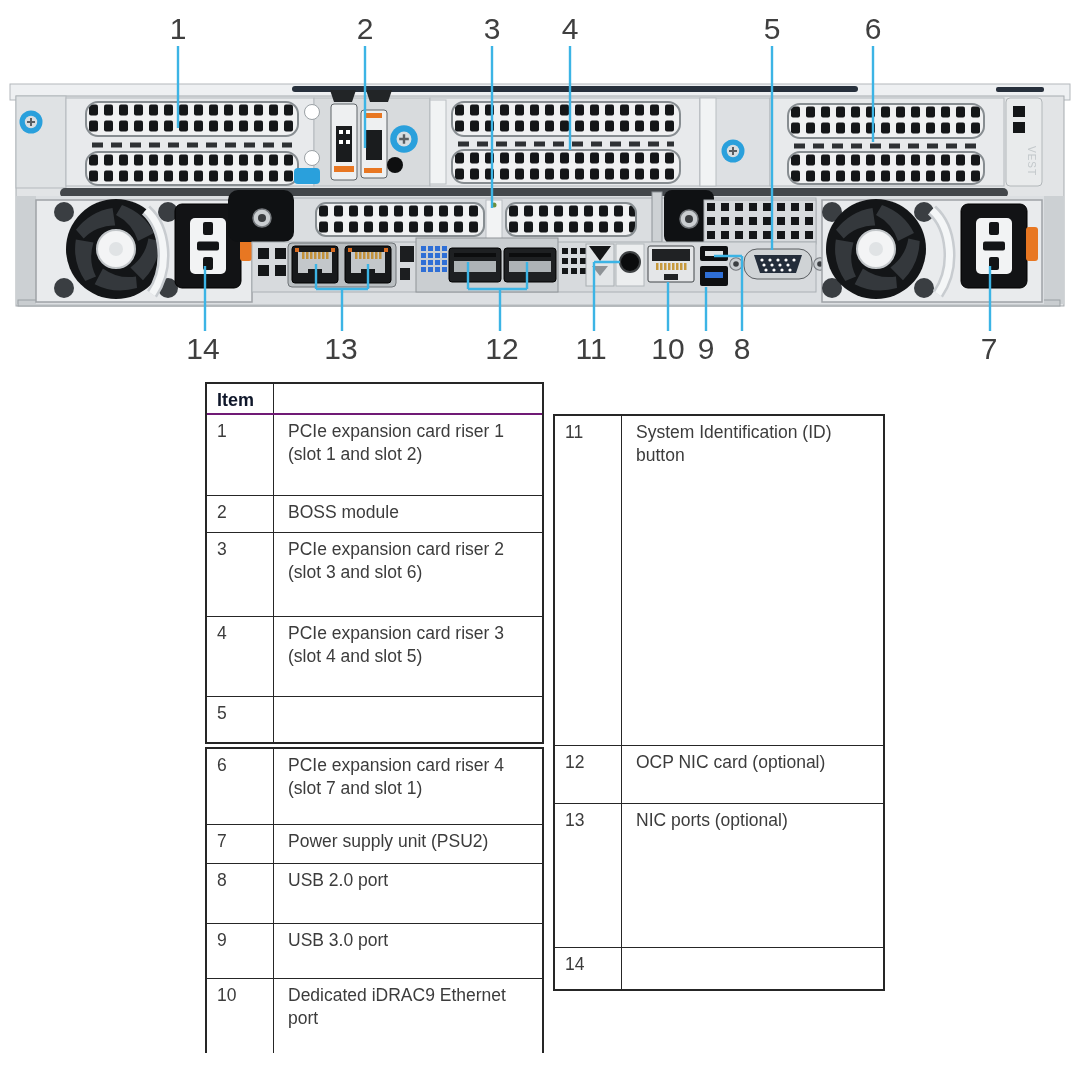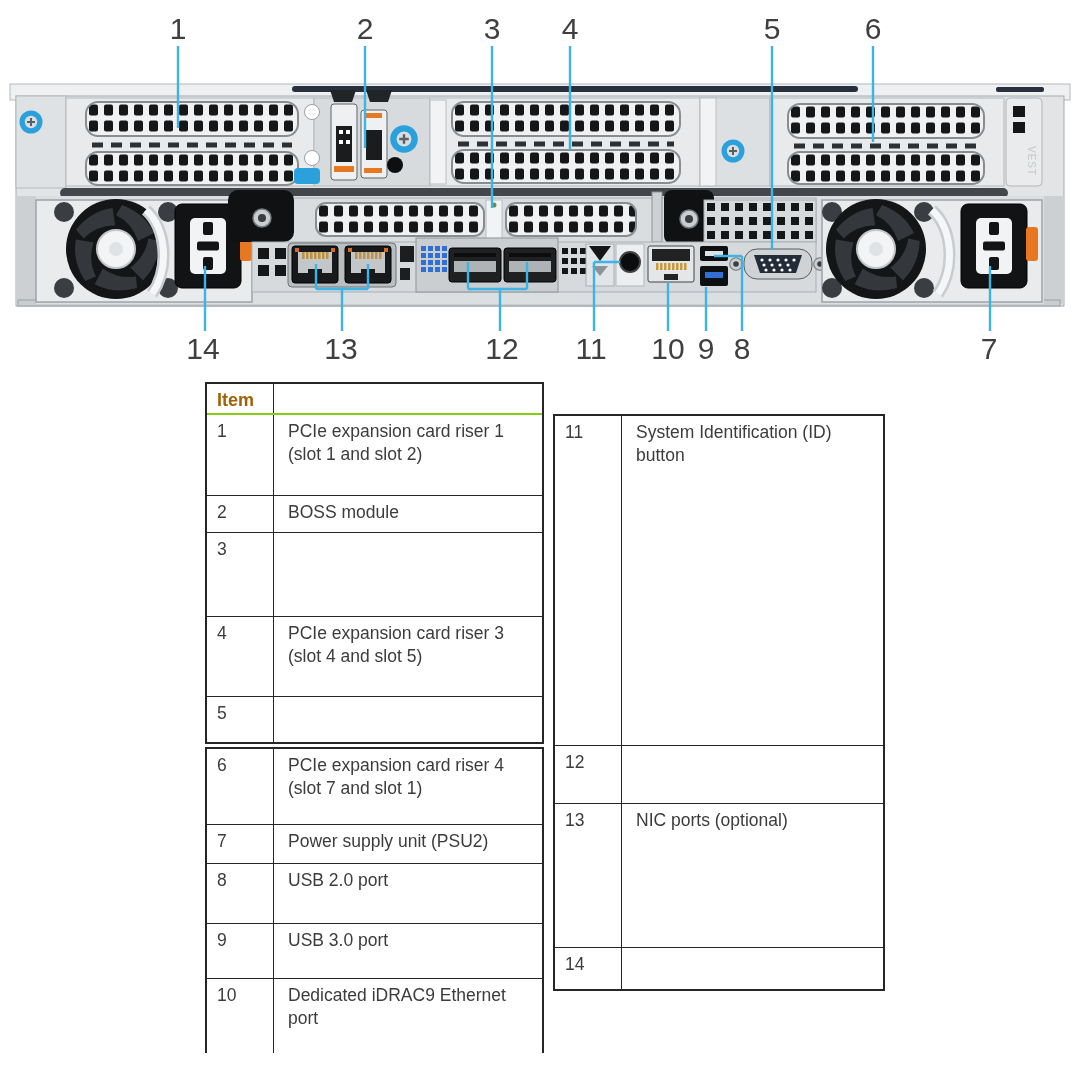--- a/index.html
+++ b/index.html
@@ -6,21 +6,21 @@
   .page{position:relative;width:1080px;height:1080px;background:#fff;overflow:hidden;
         font-family:"Liberation Sans", sans-serif;}
   .figure-svg{position:absolute;left:0;top:0;}
   .callout-num{font-family:"Liberation Sans", sans-serif;font-size:30px;fill:#3f3f3f;}
   .emboss{font-family:"Liberation Sans", sans-serif;font-size:10px;fill:#c3c8cb;letter-spacing:1px;}
 
   .tbl{position:absolute;box-sizing:border-box;border:2px solid #262626;background:#fff;
        font-size:17.5px;color:#3c3c3c;line-height:1.3;}
   .tbl.cut{border-bottom:none;}
   .tr{display:flex;box-sizing:border-box;border-bottom:1px solid #262626;}
-  .tr.hdr{border-bottom:2px solid #84cc16;font-weight:bold;color:#a16207;font-size:18px;}
+  .tr.hdr{border-bottom:2px solid #701a75;font-weight:bold;color:#0f172a;font-size:18px;}
   .tr.last{border-bottom:none;}
   .c1{box-sizing:border-box;width:67px;border-right:1px solid #262626;padding:5px 6px 0 10px;}
   .c2{box-sizing:border-box;flex:1;padding:5px 12px 0 14px;}
 </style>
 </head>
 <body>
 
 <div class="page">
 
   <svg class="figure-svg" width="1080" height="374" viewBox="0 0 1080 374">
@@ -387,20 +387,21 @@
     <div class="tr" style="height:81px;">
       <div class="c1">1</div>
       <div class="c2">PCIe expansion card riser 1 (slot 1 and slot 2)</div>
     </div>
     <div class="tr" style="height:37px;">
       <div class="c1">2</div>
       <div class="c2">BOSS module</div>
     </div>
     <div class="tr" style="height:84px;">
       <div class="c1">3</div>
+      <div class="c2">PCIe expansion card riser 2 (slot 3 and slot 6)</div>
     </div>
     <div class="tr" style="height:80px;">
       <div class="c1">4</div>
       <div class="c2">PCIe expansion card riser 3 (slot 4 and slot 5)</div>
     </div>
     <div class="tr last" style="height:45px;">
       <div class="c1">5</div>
     </div>
   </div>
 
@@ -427,20 +428,21 @@
     </div>
   </div>
 
   <div class="tbl" style="left:553px;top:414px;width:332px;">
     <div class="tr" style="height:330px;">
       <div class="c1">11</div>
       <div class="c2">System Identification (ID) button</div>
     </div>
     <div class="tr" style="height:58px;">
       <div class="c1">12</div>
+      <div class="c2">OCP NIC card (optional)</div>
     </div>
     <div class="tr" style="height:144px;">
       <div class="c1">13</div>
       <div class="c2">NIC ports (optional)</div>
     </div>
     <div class="tr last" style="height:41px;">
       <div class="c1">14</div>
     </div>
   </div>
 

